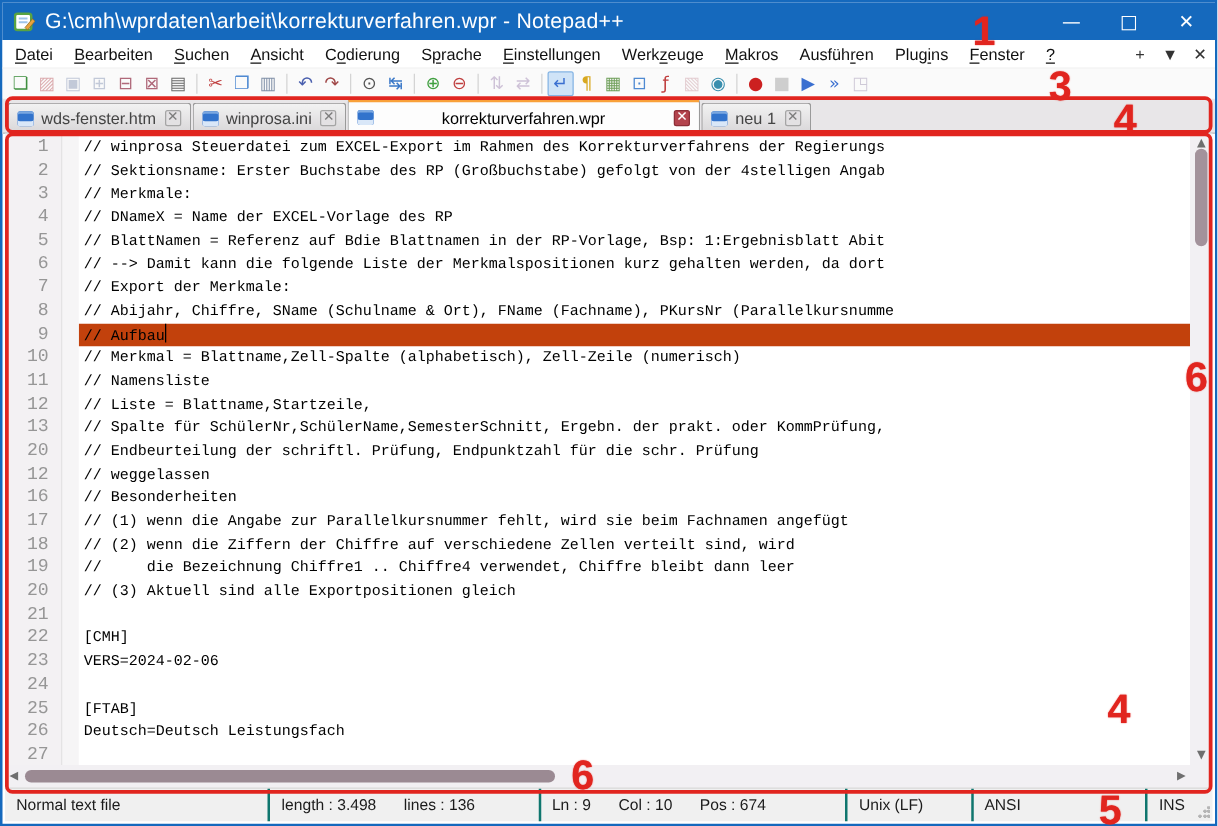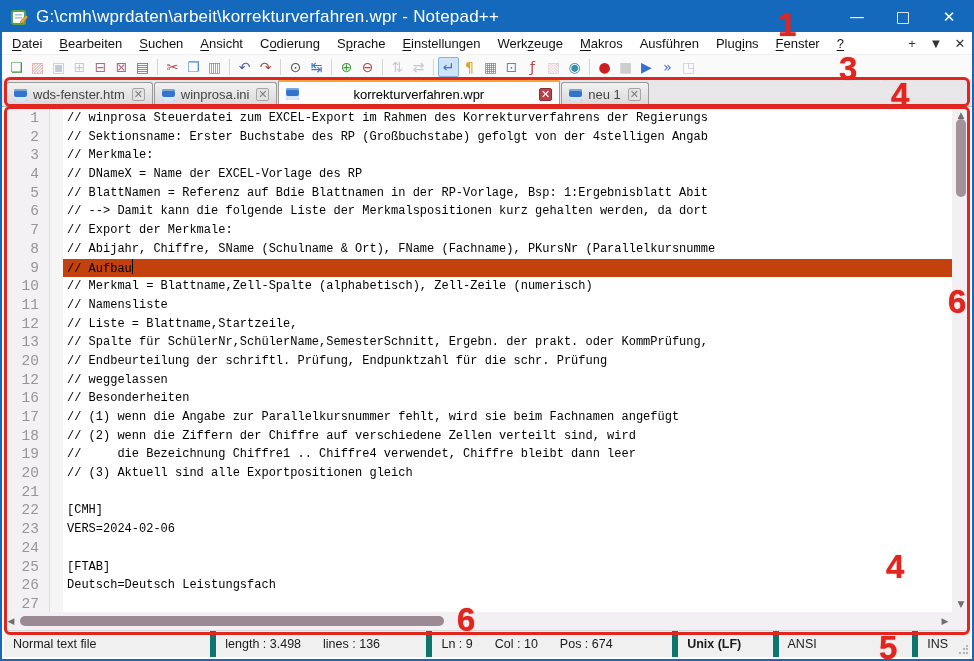--- a/index.html
+++ b/index.html
@@ -51,21 +51,21 @@
   .arrow { color:#6f6f6f; font-size:9px; height:16px; line-height:16px; font-family:"DejaVu Sans",sans-serif; }
   .vthumb { position:absolute; top:12px; left:4px; width:10px; height:78px; border-radius:5px; background:#a3929b; }
   .hscroll { position:absolute; left:2px; bottom:29px; height:18px; right:20px; background:#f2f0f3; display:flex; align-items:center; }
   .hthumb { position:absolute; left:16px; top:4px; width:424px; height:10px; border-radius:5px; background:#9b8a93; }
   .hscroll .arrow { width:14px; text-align:center; }
   .hscroll .arrow.right { margin-left:auto; }
   .corner { position:absolute; right:2px; bottom:29px; width:18px; height:18px; background:#f2f0f3; }
 
   
   .statusbar { position:absolute; left:2px; right:2px; bottom:2px; height:27px; background:#f0f0f0; border-top:1px solid #d8d8d8; display:flex; align-items:stretch; font-size:12.5px; color:#1b1b1b; }
-  .sb-seg { display:flex; align-items:center; padding-left:9px; border-right:6px solid #0f766e; }
+  .sb-seg { display:flex; align-items:center; padding-left:9px; border-right:2px solid #0f766e; }
   .sb-seg:last-child { border-right:none; }
   .sb-part { margin-right:22px; white-space:nowrap; }
   .grip { position:absolute; right:4px; bottom:4px; width:10px; height:10px;
           background:radial-gradient(circle at 2px 8px,#b5b5b5 1.2px,transparent 1.6px),
                      radial-gradient(circle at 6px 8px,#b5b5b5 1.2px,transparent 1.6px),
                      radial-gradient(circle at 6px 4px,#b5b5b5 1.2px,transparent 1.6px),
                      radial-gradient(circle at 9px 8px,#b5b5b5 1.2px,transparent 1.6px),
                      radial-gradient(circle at 9px 4px,#b5b5b5 1.2px,transparent 1.6px),
                      radial-gradient(circle at 9px 1px,#b5b5b5 1.2px,transparent 1.6px); }
 
@@ -260,21 +260,21 @@
       </div>
       <div class="sb-seg" style="width: 220px;">
         <span class="sb-part">length : 3.498</span>
         <span class="sb-part">lines : 136</span>
       </div>
       <div class="sb-seg" style="width: 250px;">
         <span class="sb-part">Ln : 9</span>
         <span class="sb-part">Col : 10</span>
         <span class="sb-part">Pos : 674</span>
       </div>
-      <div class="sb-seg" style="width: 102px; font-weight: bold;">
+      <div class="sb-seg" style="width: 102px;">
         <span class="sb-part">Unix (LF)</span>
       </div>
       <div class="sb-seg" style="width: 142px;">
         <span class="sb-part">ANSI</span>
       </div>
       <div class="sb-seg" style="flex: 1 1 0%; align-items: center;">
         <span class="sb-part">INS</span>
       </div>
     </div>
   <div class="grip"></div>

